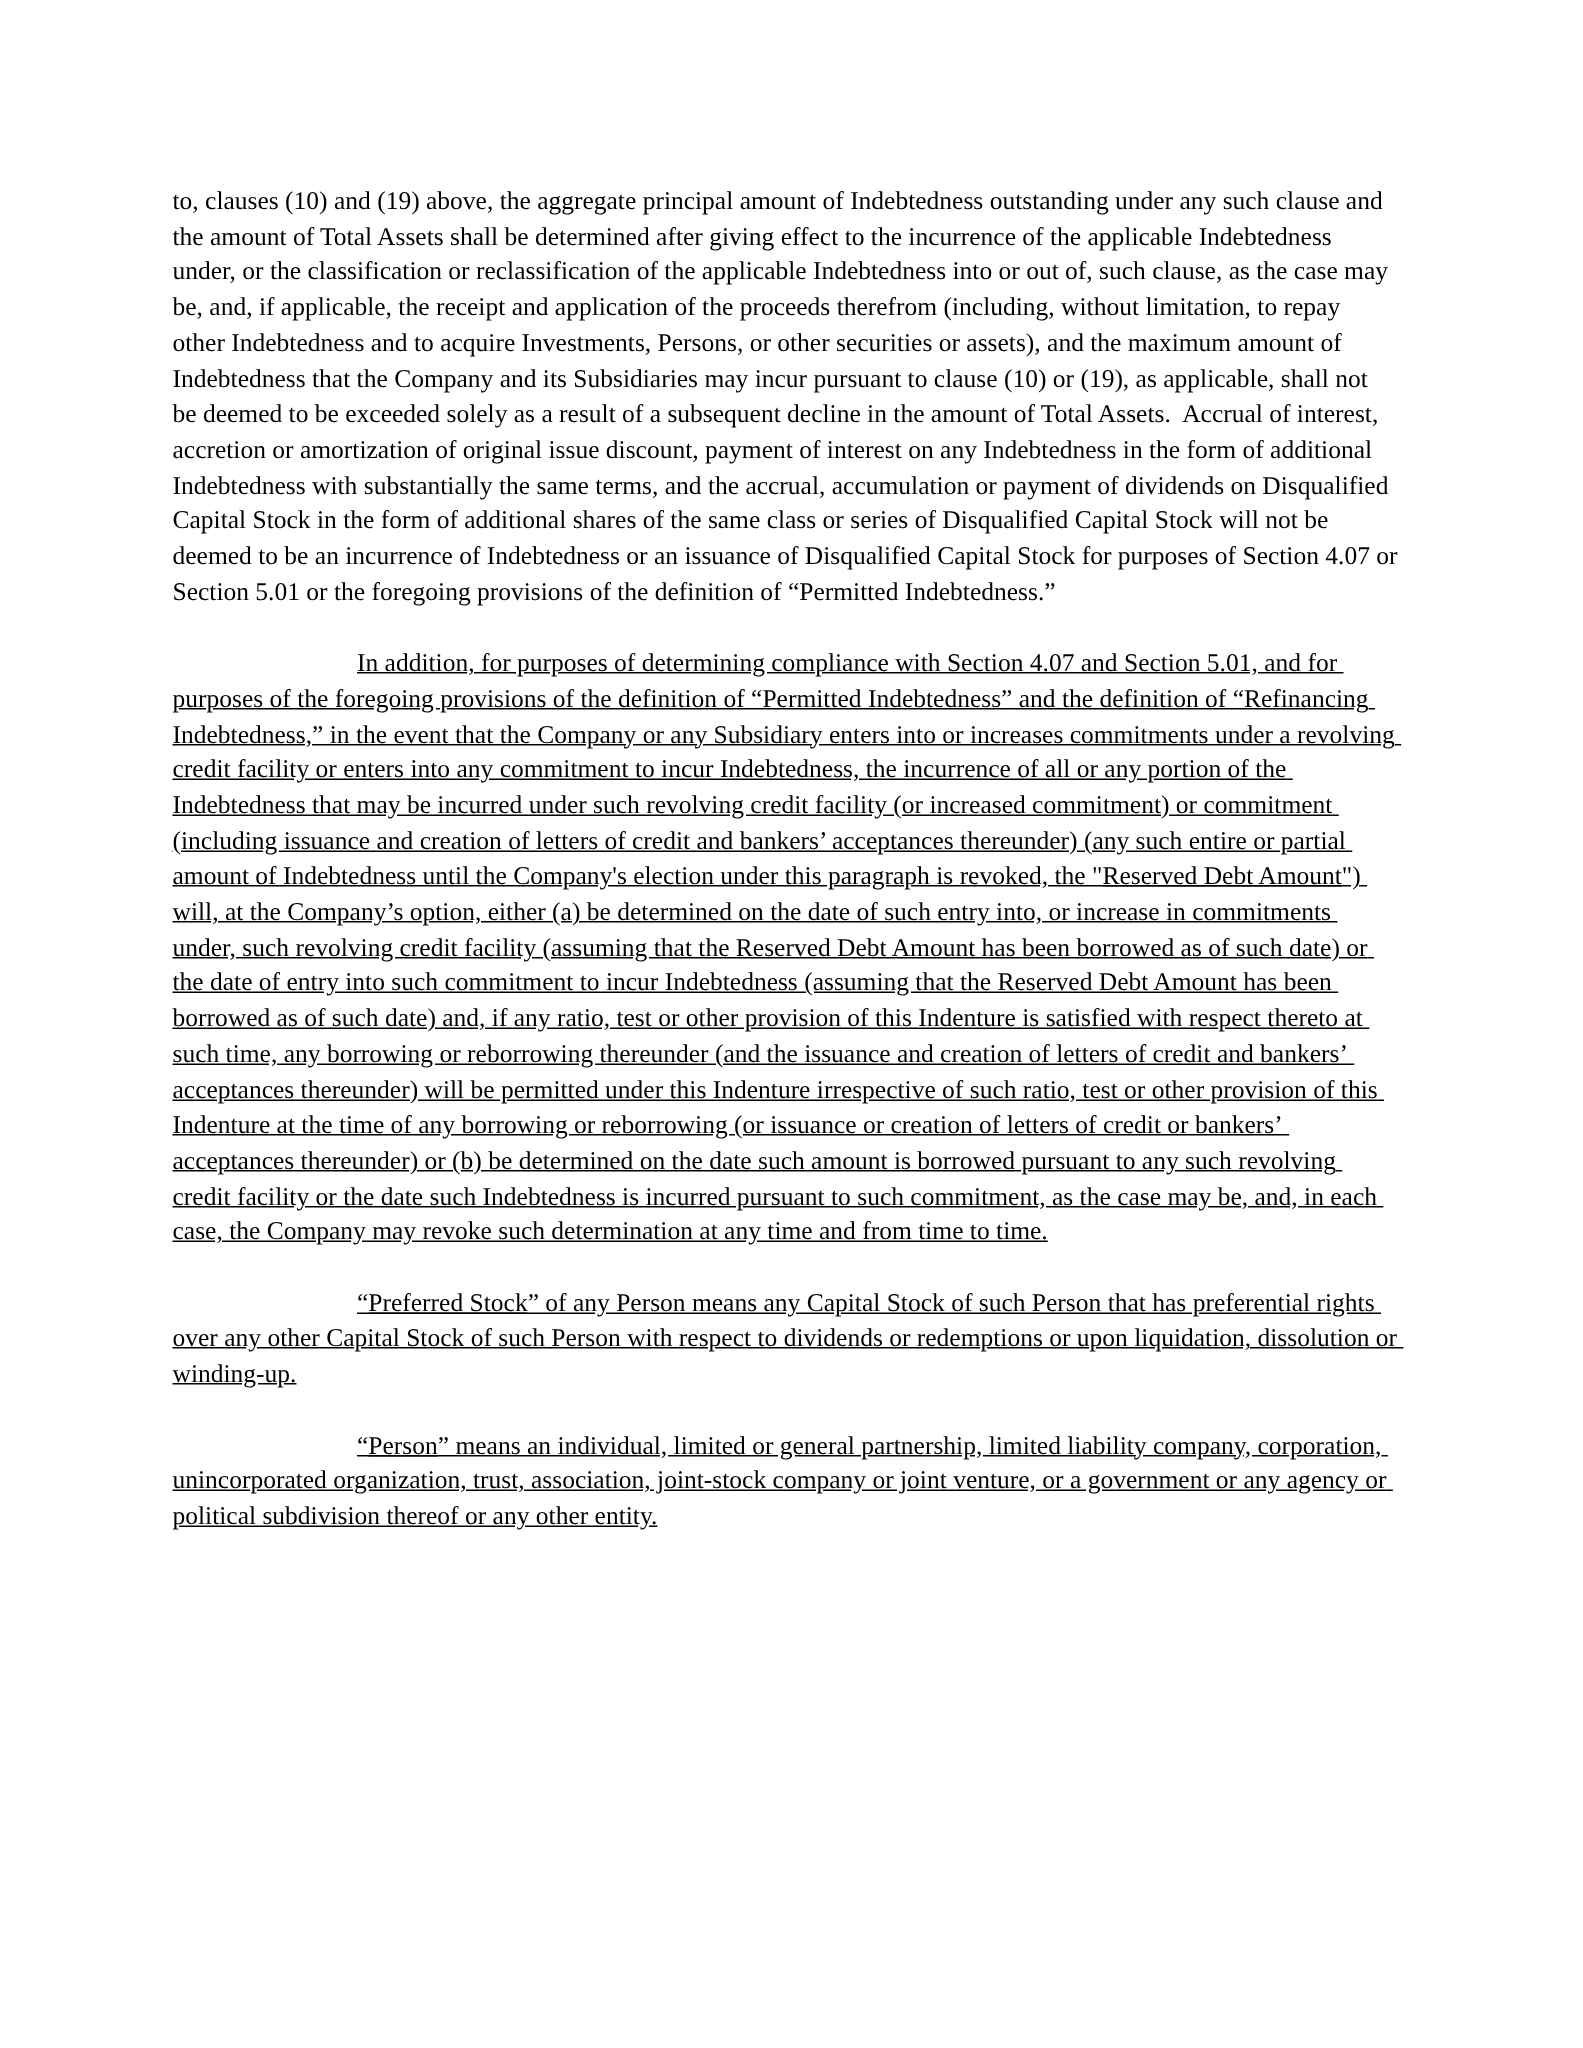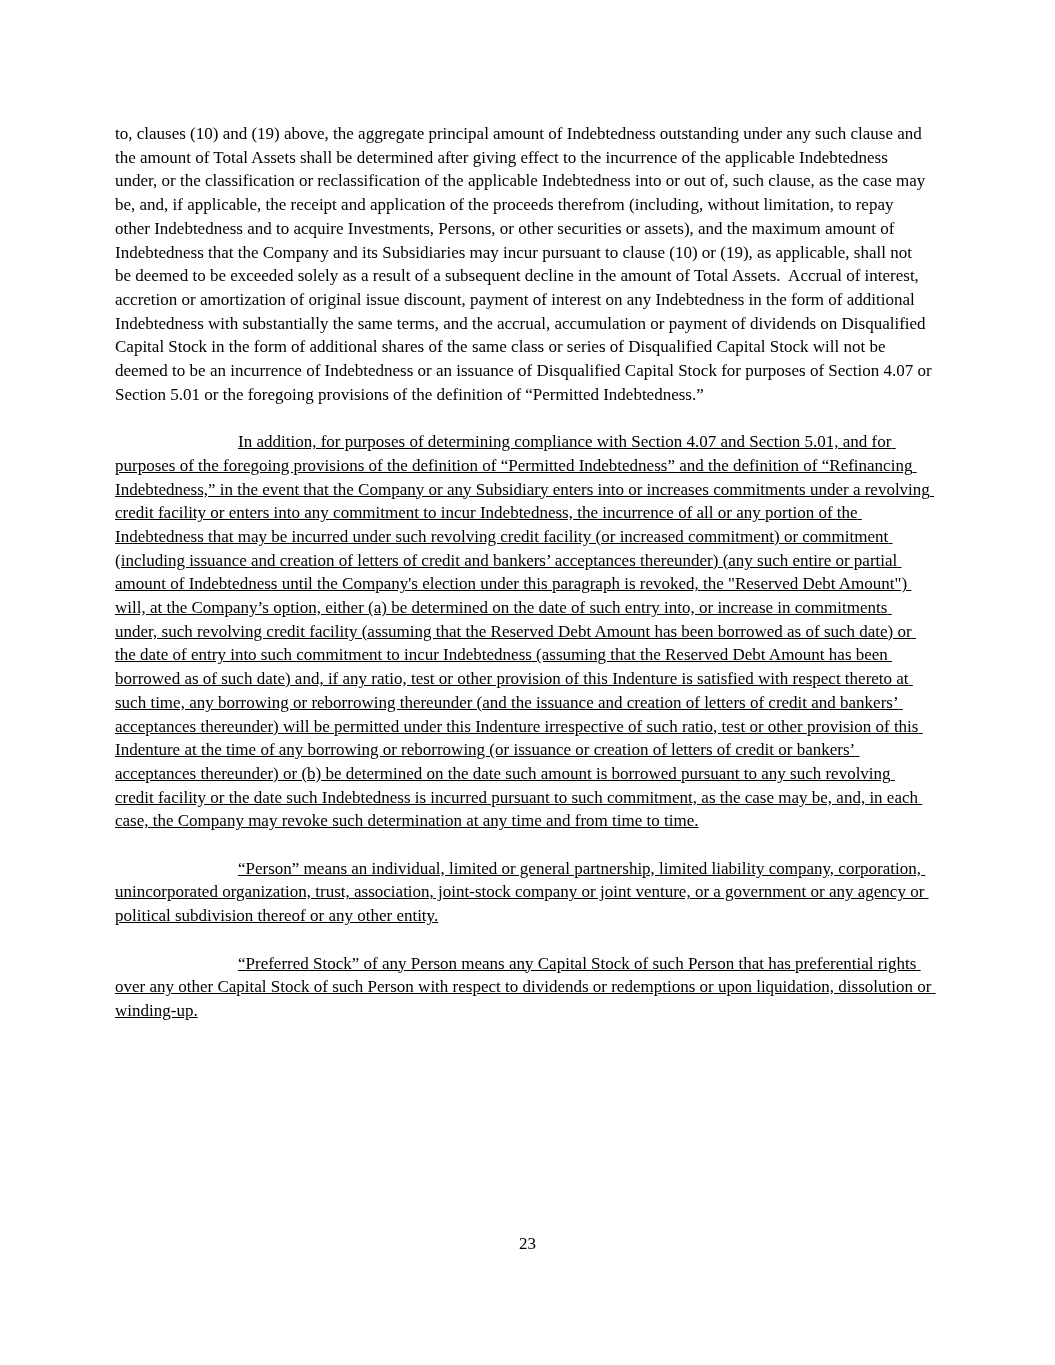--- a/index.html
+++ b/index.html
@@ -50,20 +50,19 @@
 </head>
 <body>
 
 <div class="page">
   <div class="content">
 
     <p><span>to, clauses (10) and (19) above, the aggregate principal amount of Indebtedness outstanding under any such clause and the amount of Total Assets shall be determined after giving effect to the incurrence of the applicable Indebtedness under, or the classification or reclassification of the applicable Indebtedness into or out of, such clause, as the case may be, and, if applicable, the receipt and application of the proceeds therefrom (including, without limitation, to repay other Indebtedness and to acquire Investments, Persons, or other securities or assets), and the maximum amount of Indebtedness that the Company and its Subsidiaries may incur pursuant to clause (10) or (19), as applicable, shall not be deemed to be exceeded solely as a result of a subsequent decline in the amount of Total Assets.  Accrual of interest, accretion or amortization of original issue discount, payment of interest on any Indebtedness in the form of additional Indebtedness with substantially the same terms, and the accrual, accumulation or payment of dividends on Disqualified Capital Stock in the form of additional shares of the same class or series of Disqualified Capital Stock will not be deemed to be an incurrence of Indebtedness or an issuance of Disqualified Capital Stock for purposes of Section 4.07 or Section 5.01 or the foregoing provisions of the definition of “Permitted Indebtedness.”</span></p>
 
     <p class="indented"><span>In addition, for purposes of determining compliance with Section 4.07 and Section 5.01, and for purposes of the foregoing provisions of the definition of “Permitted Indebtedness” and the definition of “Refinancing Indebtedness,” in the event that the Company or any Subsidiary enters into or increases commitments under a revolving credit facility or enters into any commitment to incur Indebtedness, the incurrence of all or any portion of the Indebtedness that may be incurred under such revolving credit facility (or increased commitment) or commitment (including issuance and creation of letters of credit and bankers’ acceptances thereunder) (any such entire or partial amount of Indebtedness until the Company's election under this paragraph is revoked, the "</span><span class="u">Reserved Debt Amount</span><span>") will, at the Company’s option, either (a) be determined on the date of such entry into, or increase in commitments under, such revolving credit facility (assuming that the Reserved Debt Amount has been borrowed as of such date) or the date of entry into such commitment to incur Indebtedness (assuming that the Reserved Debt Amount has been borrowed as of such date) and, if any ratio, test or other provision of this Indenture is satisfied with respect thereto at such time, any borrowing or reborrowing thereunder (and the issuance and creation of letters of credit and bankers’ acceptances thereunder) will be permitted under this Indenture irrespective of such ratio, test or other provision of this Indenture at the time of any borrowing or reborrowing (or issuance or creation of letters of credit or bankers’ acceptances thereunder) or (b) be determined on the date such amount is borrowed pursuant to any such revolving credit facility or the date such Indebtedness is incurred pursuant to such commitment, as the case may be, and, in each case, the Company may revoke such determination at any time and from time to time.</span></p>
 
+    <p class="indented"><span>“</span><span class="u">Preferred Stock</span><span>” of any Person means any Capital Stock of such Person that has preferential rights over any other Capital Stock of such Person with respect to dividends or redemptions or upon liquidation, dissolution or winding-up.</span></p>
+
     <p class="indented"><span>“</span><span class="u">Person</span><span>” means an individual, limited or general partnership, limited liability company, corporation, unincorporated organization, trust, association, joint-stock company or joint venture, or a government or any agency or political subdivision thereof or any other entity.</span></p>
-
-    <p class="indented"><span>“</span><span class="u">Preferred Stock</span><span>” of any Person means any Capital Stock of such Person that has preferential rights over any other Capital Stock of such Person with respect to dividends or redemptions or upon liquidation, dissolution or winding-up.</span></p>
 
   </div>
 
-  <div class="page-number">23</div>
 </div>
 
 </body></html>

